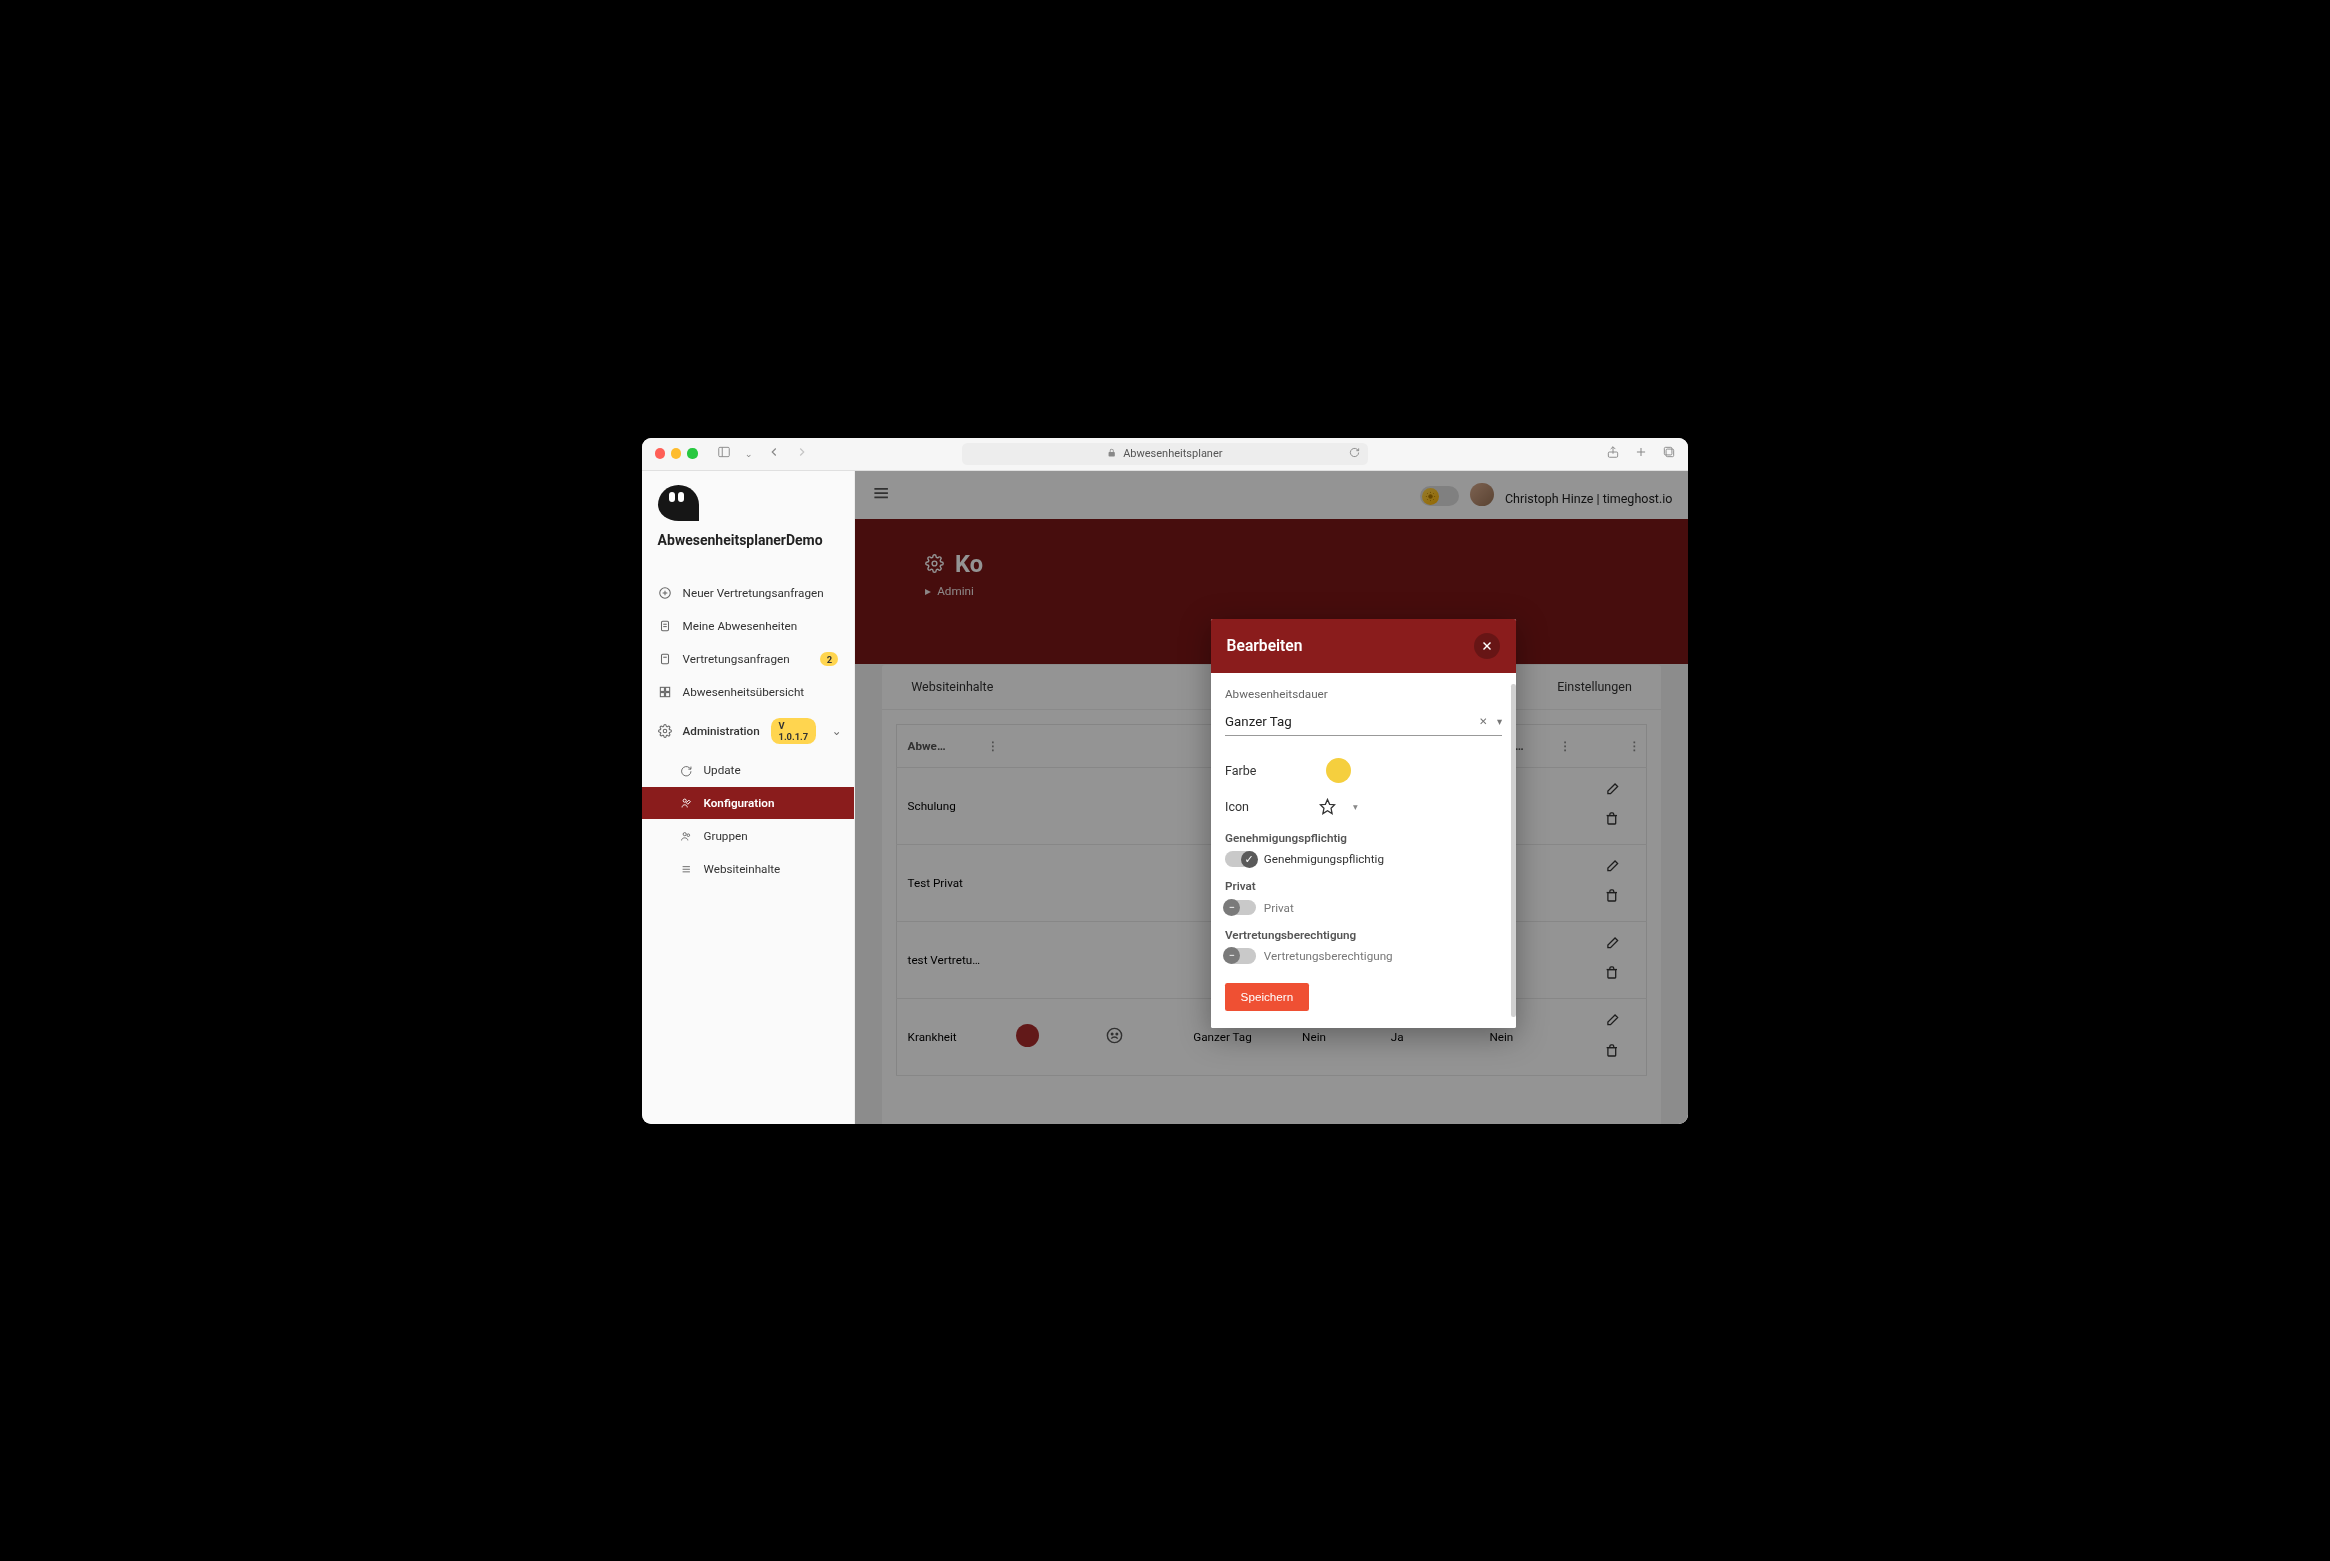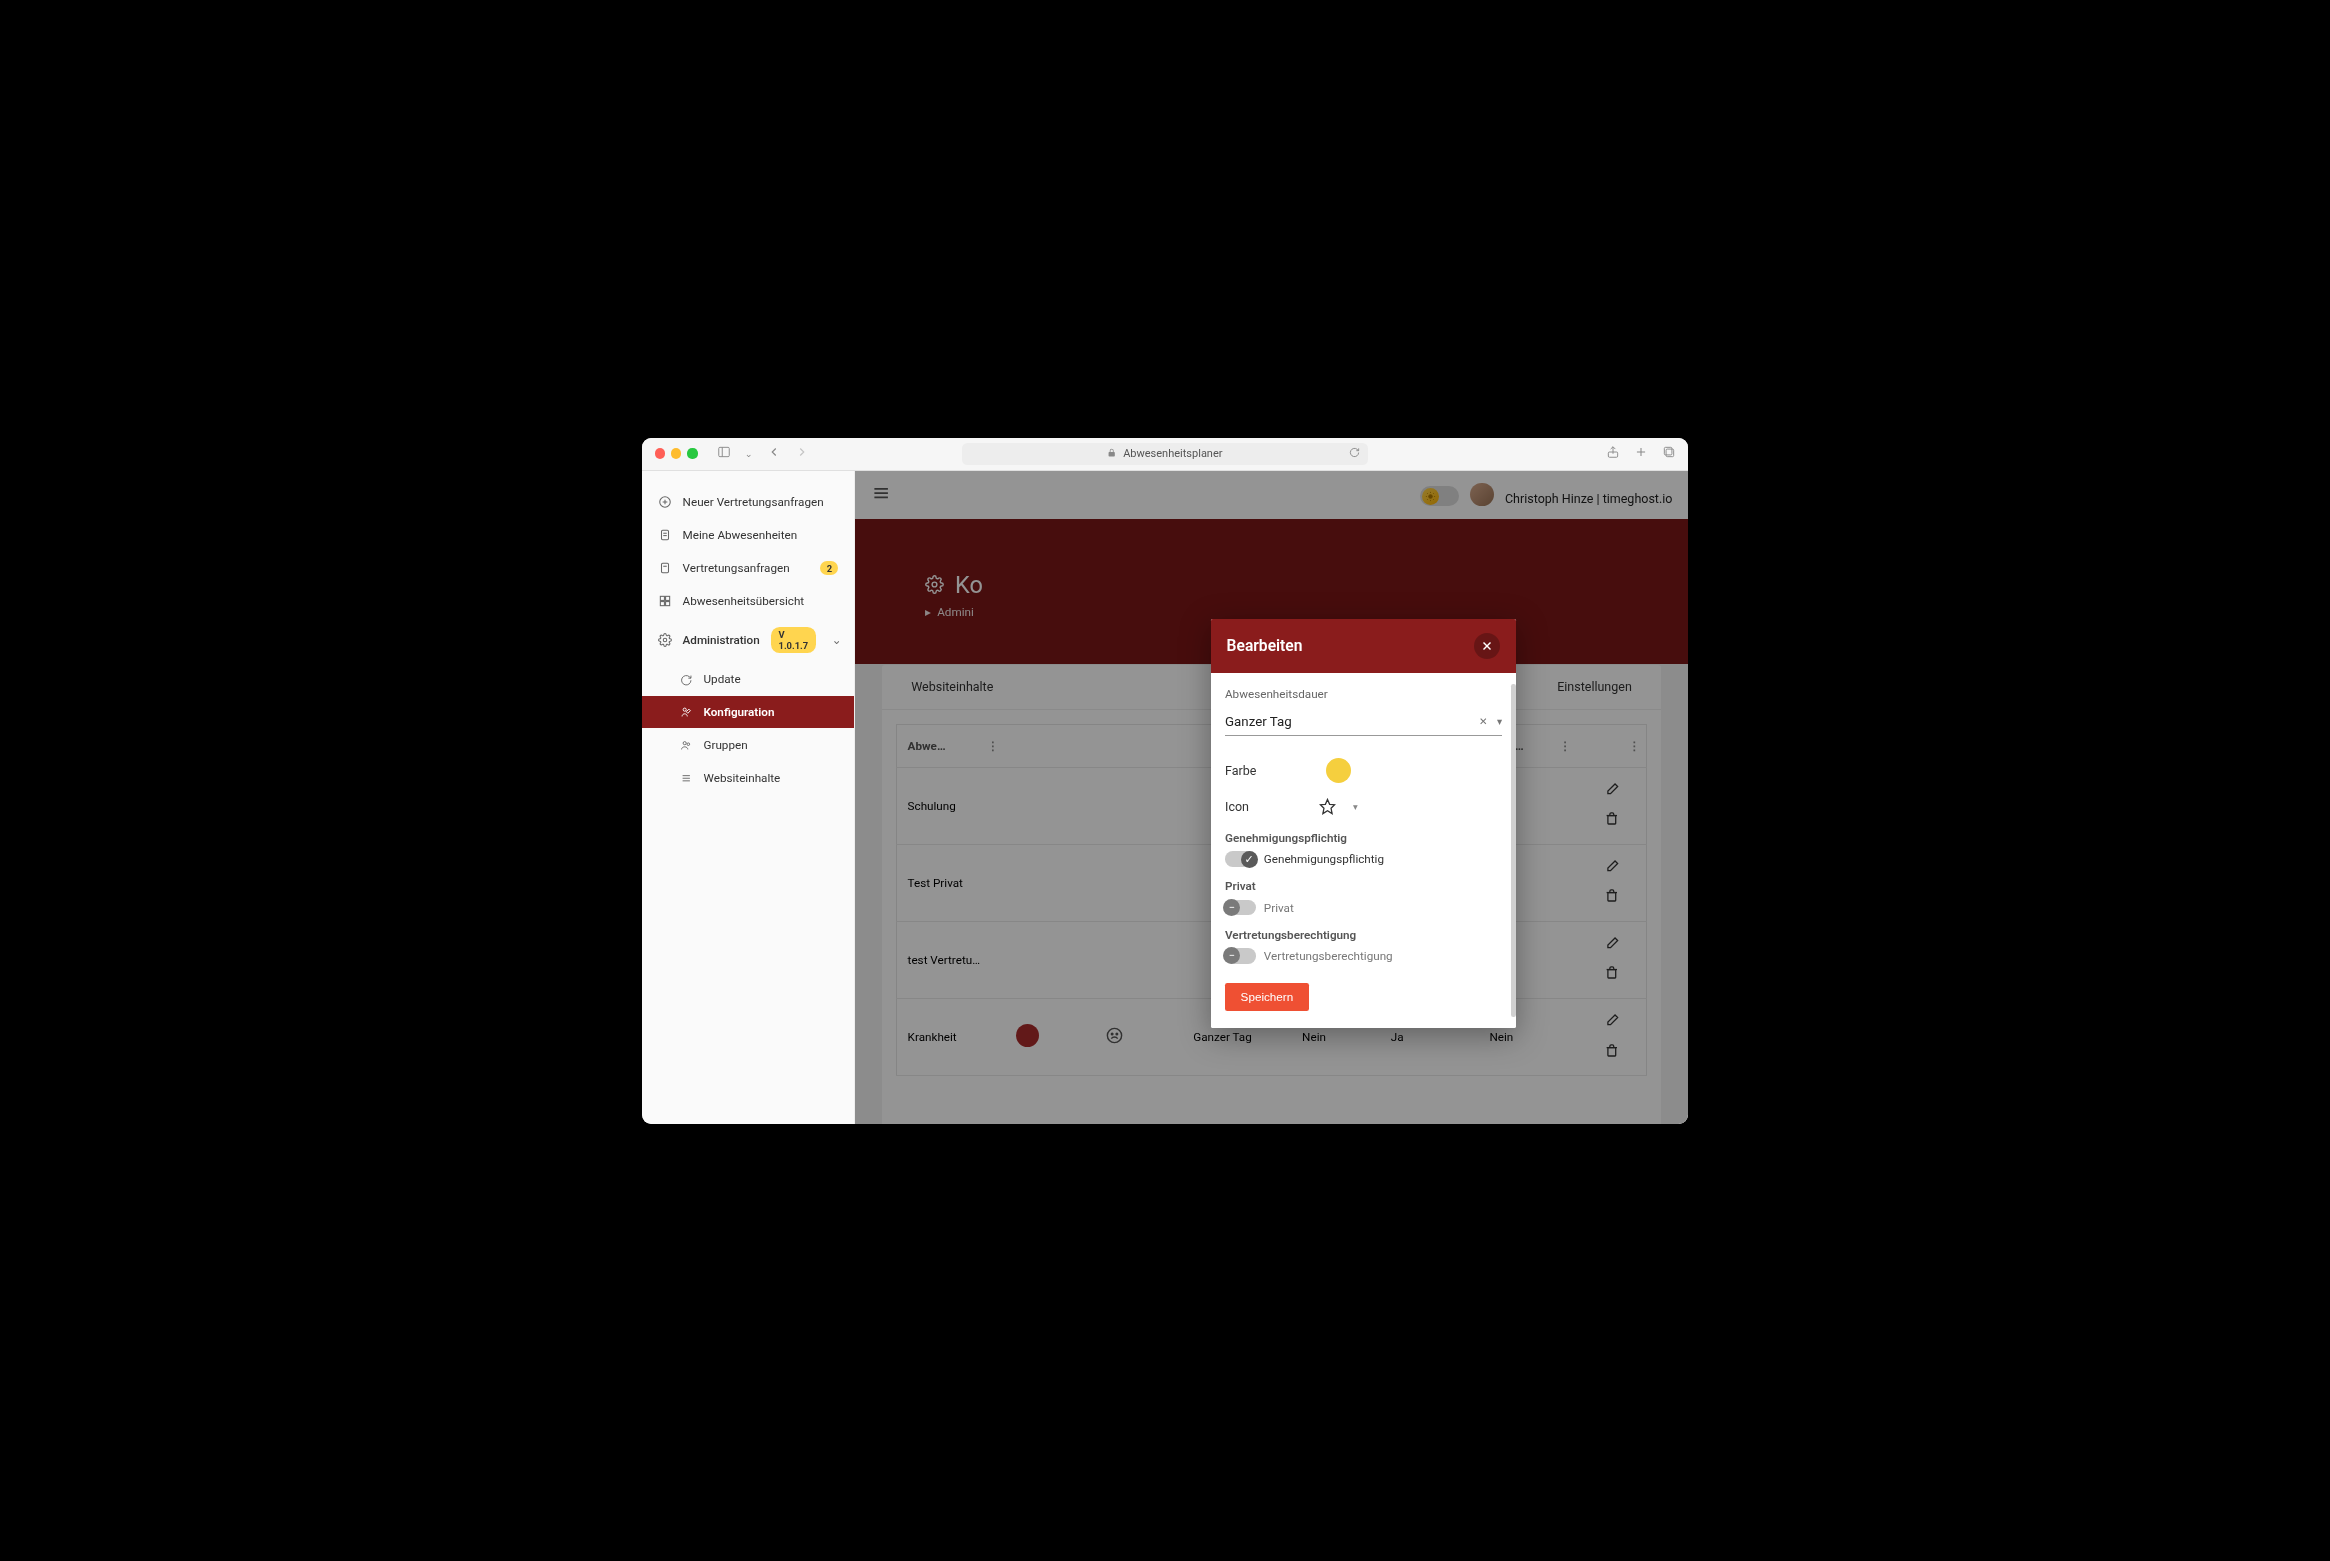--- a/index.html
+++ b/index.html
@@ -89,21 +89,21 @@
 .main { flex: 1; display: flex; flex-direction: column; background: #f2f2f2; position: relative; overflow: hidden; }
 .topbar { height: 48px; background: #fff; display: flex; align-items: center; padding: 0 15.6px; gap: 12.5px; }
 .hamburger { cursor: pointer; color: #555; }
 .topbar-right { margin-left: auto; display: flex; align-items: flex-end; gap: 11px; }
 .theme-toggle { width: 39px; height: 20.3px; background: #ddd; border-radius: 10.2px; position: relative; }
 .theme-toggle .sun-knob { width: 17px; height: 17px; background: linear-gradient(135deg,#ffd54f,#ffb300); border-radius: 50%; position: absolute; left: 1.6px; top: 1.6px; display:flex;align-items:center;justify-content:center; }
 .avatar { width: 23.5px; height: 23.5px; border-radius: 50%; background: linear-gradient(135deg,#d7a98c,#9b7456); }
 .user-label { font-size: 12.5px; color: #222; }
 
 .hero { background: #7a1717; height: 145px; padding: 31px 70px 0; color: #fff; }
-.hero-title { font-size: 23.5px; font-weight: 400; display: flex; align-items: center; gap: 11px; margin-top: 21px; }
+.hero-title { font-size: 23.5px; font-weight: 700; display: flex; align-items: center; gap: 11px; }
 .breadcrumb { margin-top: 6.3px; font-size: 11.7px; opacity: 0.9; display: flex; align-items: center; gap: 6.3px; }
 
 .content-card {
   position: absolute;
   top: 194px;
   left: 26.6px;
   right: 26.6px;
   bottom: 0;
   background: #fff;
   border-radius: 3.1px 3.1px 0 0;
@@ -251,20 +251,24 @@
             <rect x="7" y="7" width="13" height="13" rx="2"></rect>
             <rect x="4" y="4" width="13" height="13" rx="2"></rect>
           </svg>
       </span>
     </div>
   </div>
 
   <div class="app-body">
 
     <div class="sidebar">
+      <div class="logo-area">
+        <div class="logo-icon"></div>
+        <div class="logo-text">AbwesenheitsplanerDemo</div>
+      </div>
       <div class="nav">
         <div class="nav-item">
           <svg viewBox="0 0 24 24" fill="none" stroke="currentColor" stroke-width="1.8">
               <circle cx="12" cy="12" r="9"></circle>
               <line x1="12" y1="8" x2="12" y2="16"></line>
               <line x1="8" y1="12" x2="16" y2="12"></line>
             </svg>
           <span>Neuer Vertretungsanfragen</span>
         </div>
         <div class="nav-item">

